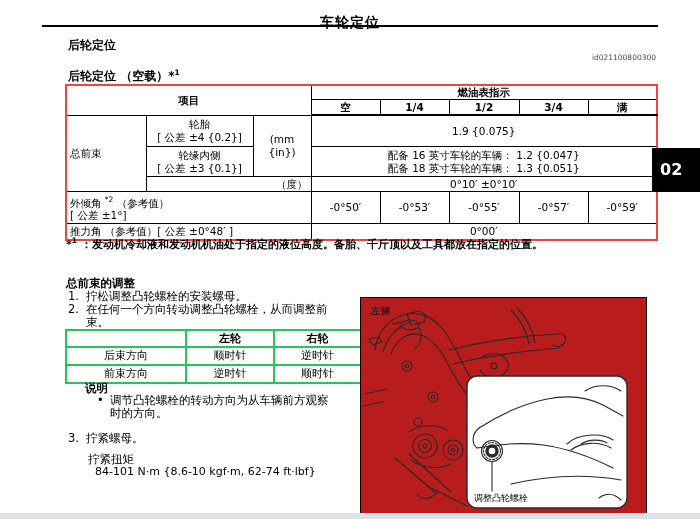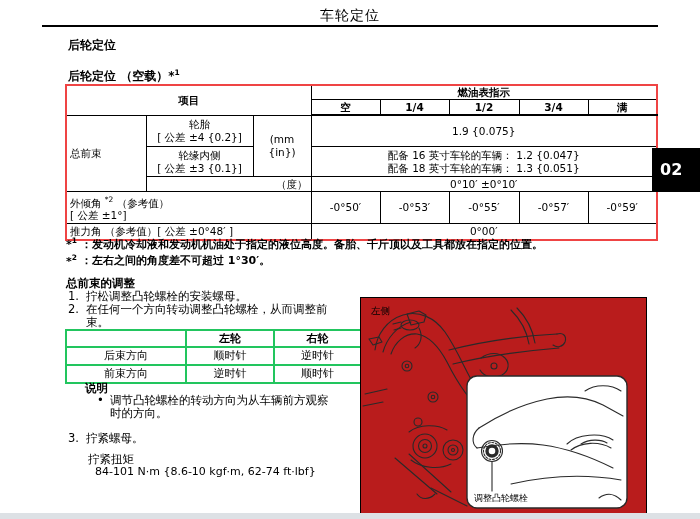--- a/index.html
+++ b/index.html
@@ -1,21 +1,21 @@
 <!DOCTYPE html>
 <html><head>
 <meta charset="utf-8">
 <style>
   html,body{margin:0;padding:0;background:#fff;}
   .page{position:relative;width:700px;height:519px;background:#fff;overflow:hidden;
         font-family:"DejaVu Sans",sans-serif;color:#000;}
   .abs{position:absolute;}
 
   
-  .title{left:0;top:7px;width:700px;text-align:center;font-size:14px;font-weight:normal;letter-spacing:1px;}
+  .title{left:0;top:14px;width:700px;text-align:center;font-size:14px;font-weight:bold;letter-spacing:1px;}
   .title-rule{left:42px;top:25px;width:616px;height:0;border-top:2px solid #000;}
 
   .h-rear{left:68px;top:37px;font-size:12px;font-weight:bold;}
   .doc-id{left:0;top:53px;width:656px;text-align:right;font-size:7.5px;color:#4a4a4a;}
   .h-sub{left:68px;top:68px;font-size:12px;font-weight:bold;}
   sup{font-size:7.5px;}
 
   
   table{border-collapse:collapse;table-layout:fixed;}
   .spec{left:65px;top:84px;width:591px;font-size:10.5px;border:2px solid #ef4444;}
@@ -70,20 +70,21 @@
 </style>
 </head>
 <body>
 
 <div class="page">
 
   <div class="abs title">车轮定位</div>
   <div class="abs title-rule"></div>
 
   <div class="abs h-rear">后轮定位</div>
+  <div class="abs doc-id">id021100800300</div>
 
   <div class="abs h-sub"><span>后轮定位 （空载）</span><span>*</span><sup>1</sup></div>
 
   <table class="abs spec">
     <colgroup>
         <col style="width:80px">
         <col style="width:107px">
         <col style="width:58px">
       <col style="width:69px">
         <col style="width:69px">
@@ -139,21 +140,20 @@
     </tr>
     <tr class="r5">
       <td colspan="3" class="c-left">推力角 （参考值）[ 公差 ±0°48′ ]</td>
       <td colspan="5" class="c-val">0°00′</td>
     </tr>
   </tbody>
     </table>
 
   <div class="abs footnotes">
     <div><span>*</span><sup>1</sup><span class="txt">：发动机冷却液和发动机机油处于指定的液位高度。备胎、千斤顶以及工具都放在指定的位置。</span></div>
-    <div><span>*</span><sup>2</sup><span class="txt">：左右之间的角度差不可超过 1°30′。</span></div>
   </div>
 
   <div class="abs adj-h">总前束的调整</div>
 
   <div class="abs step step1">
     <span class="n">1.</span>
     <span>拧松调整凸轮螺栓的安装螺母。</span>
   </div>
   <div class="abs step step2">
     <span class="n">2.</span>

